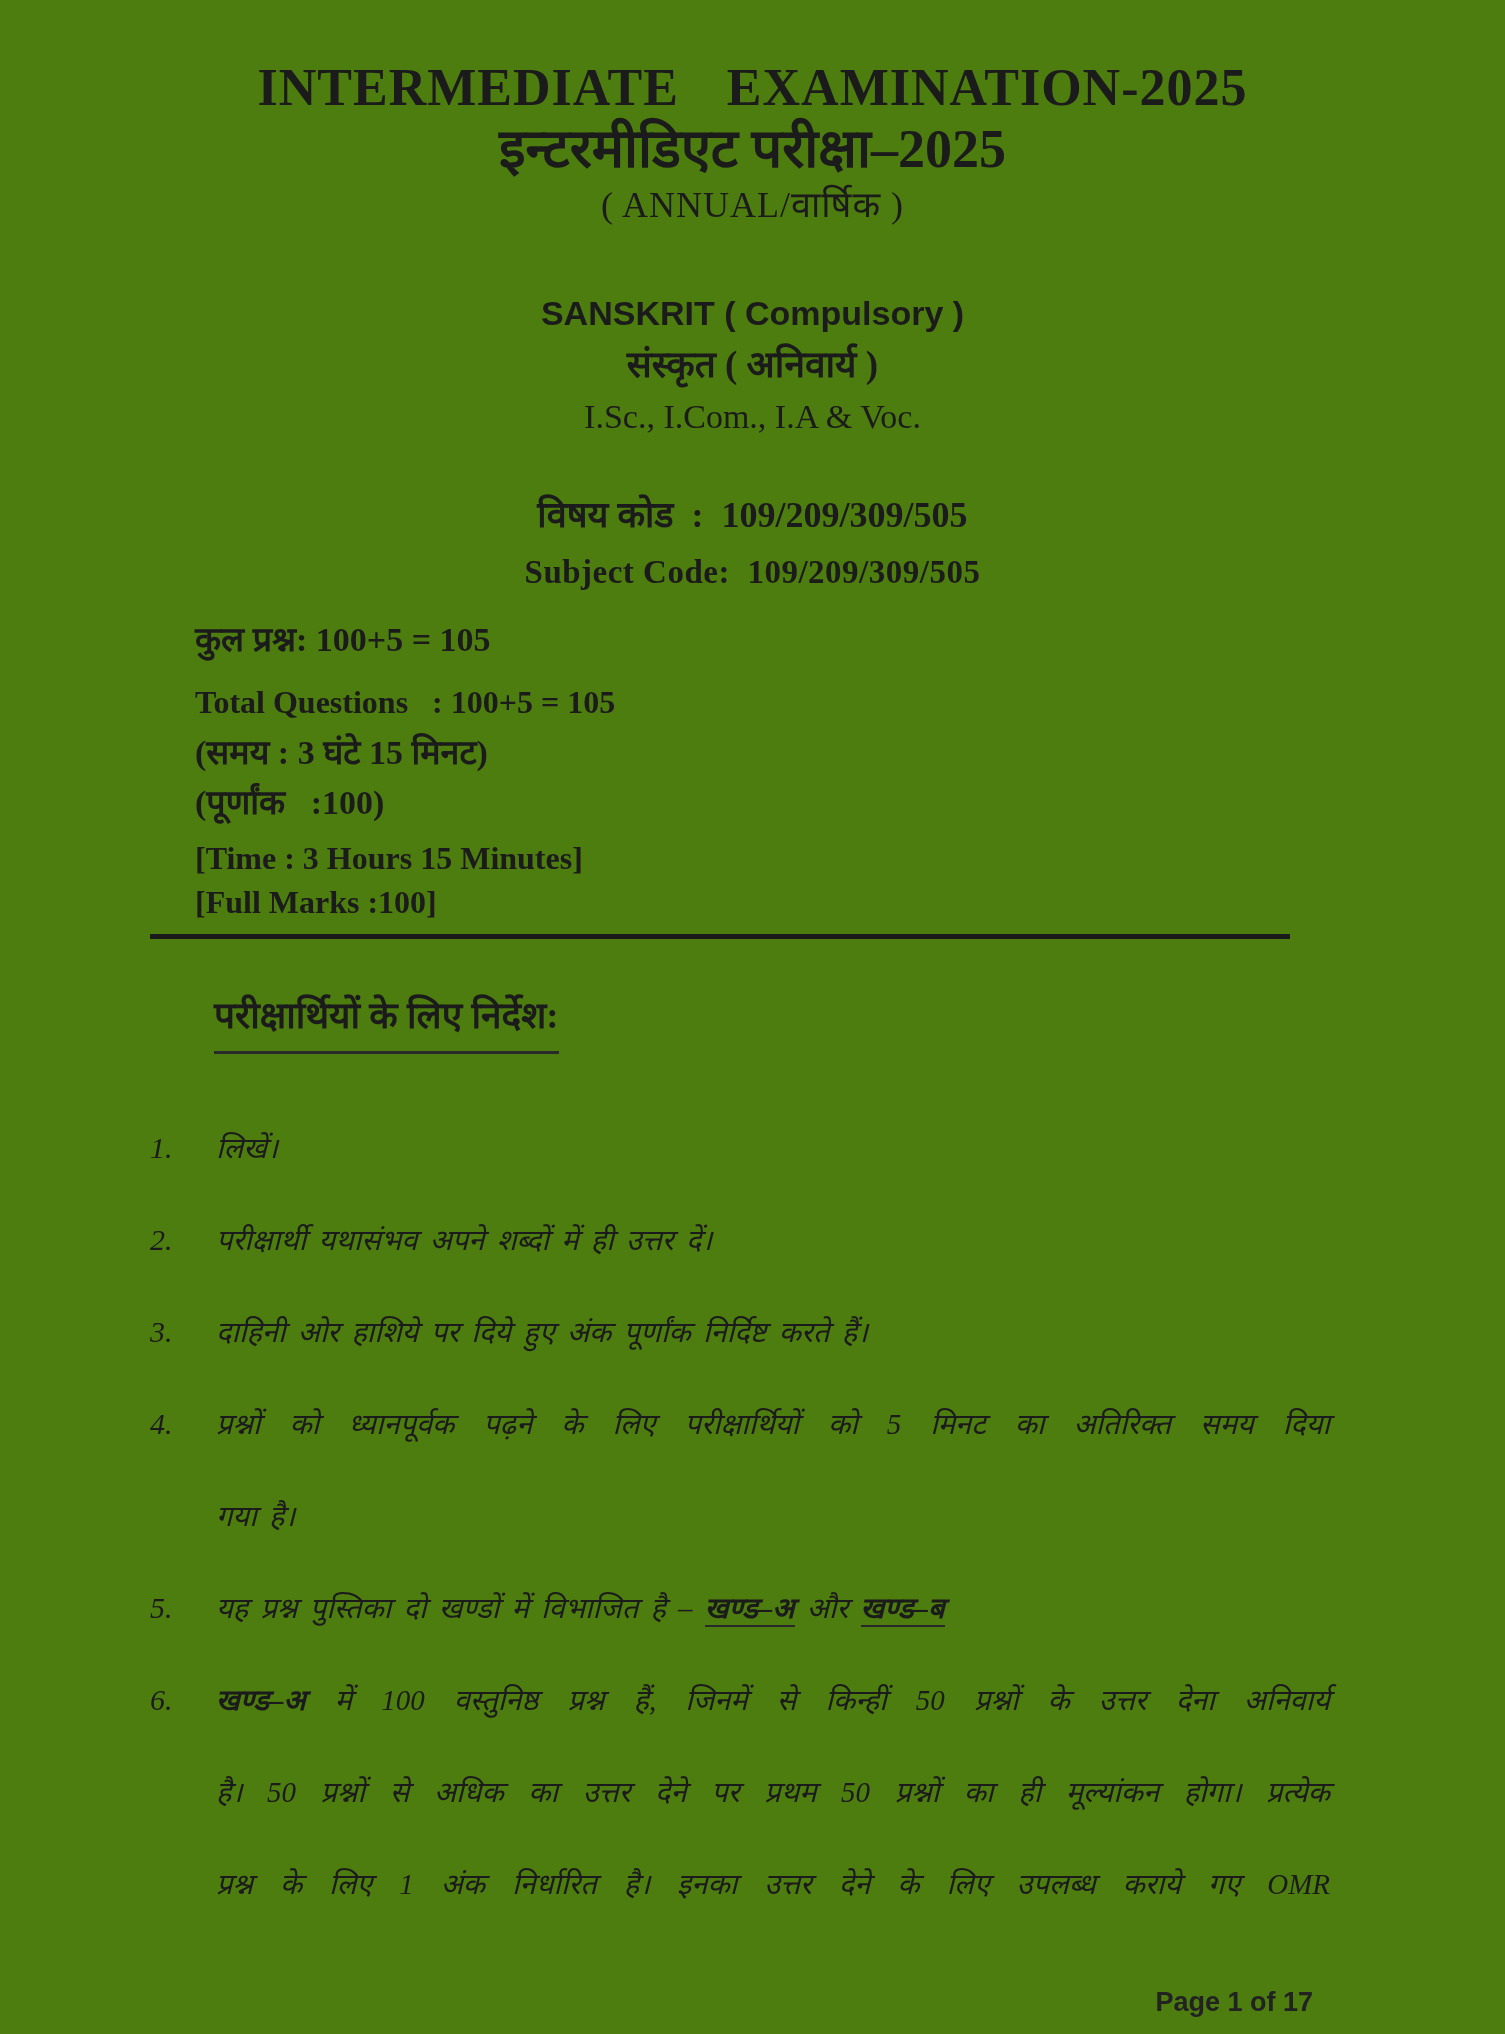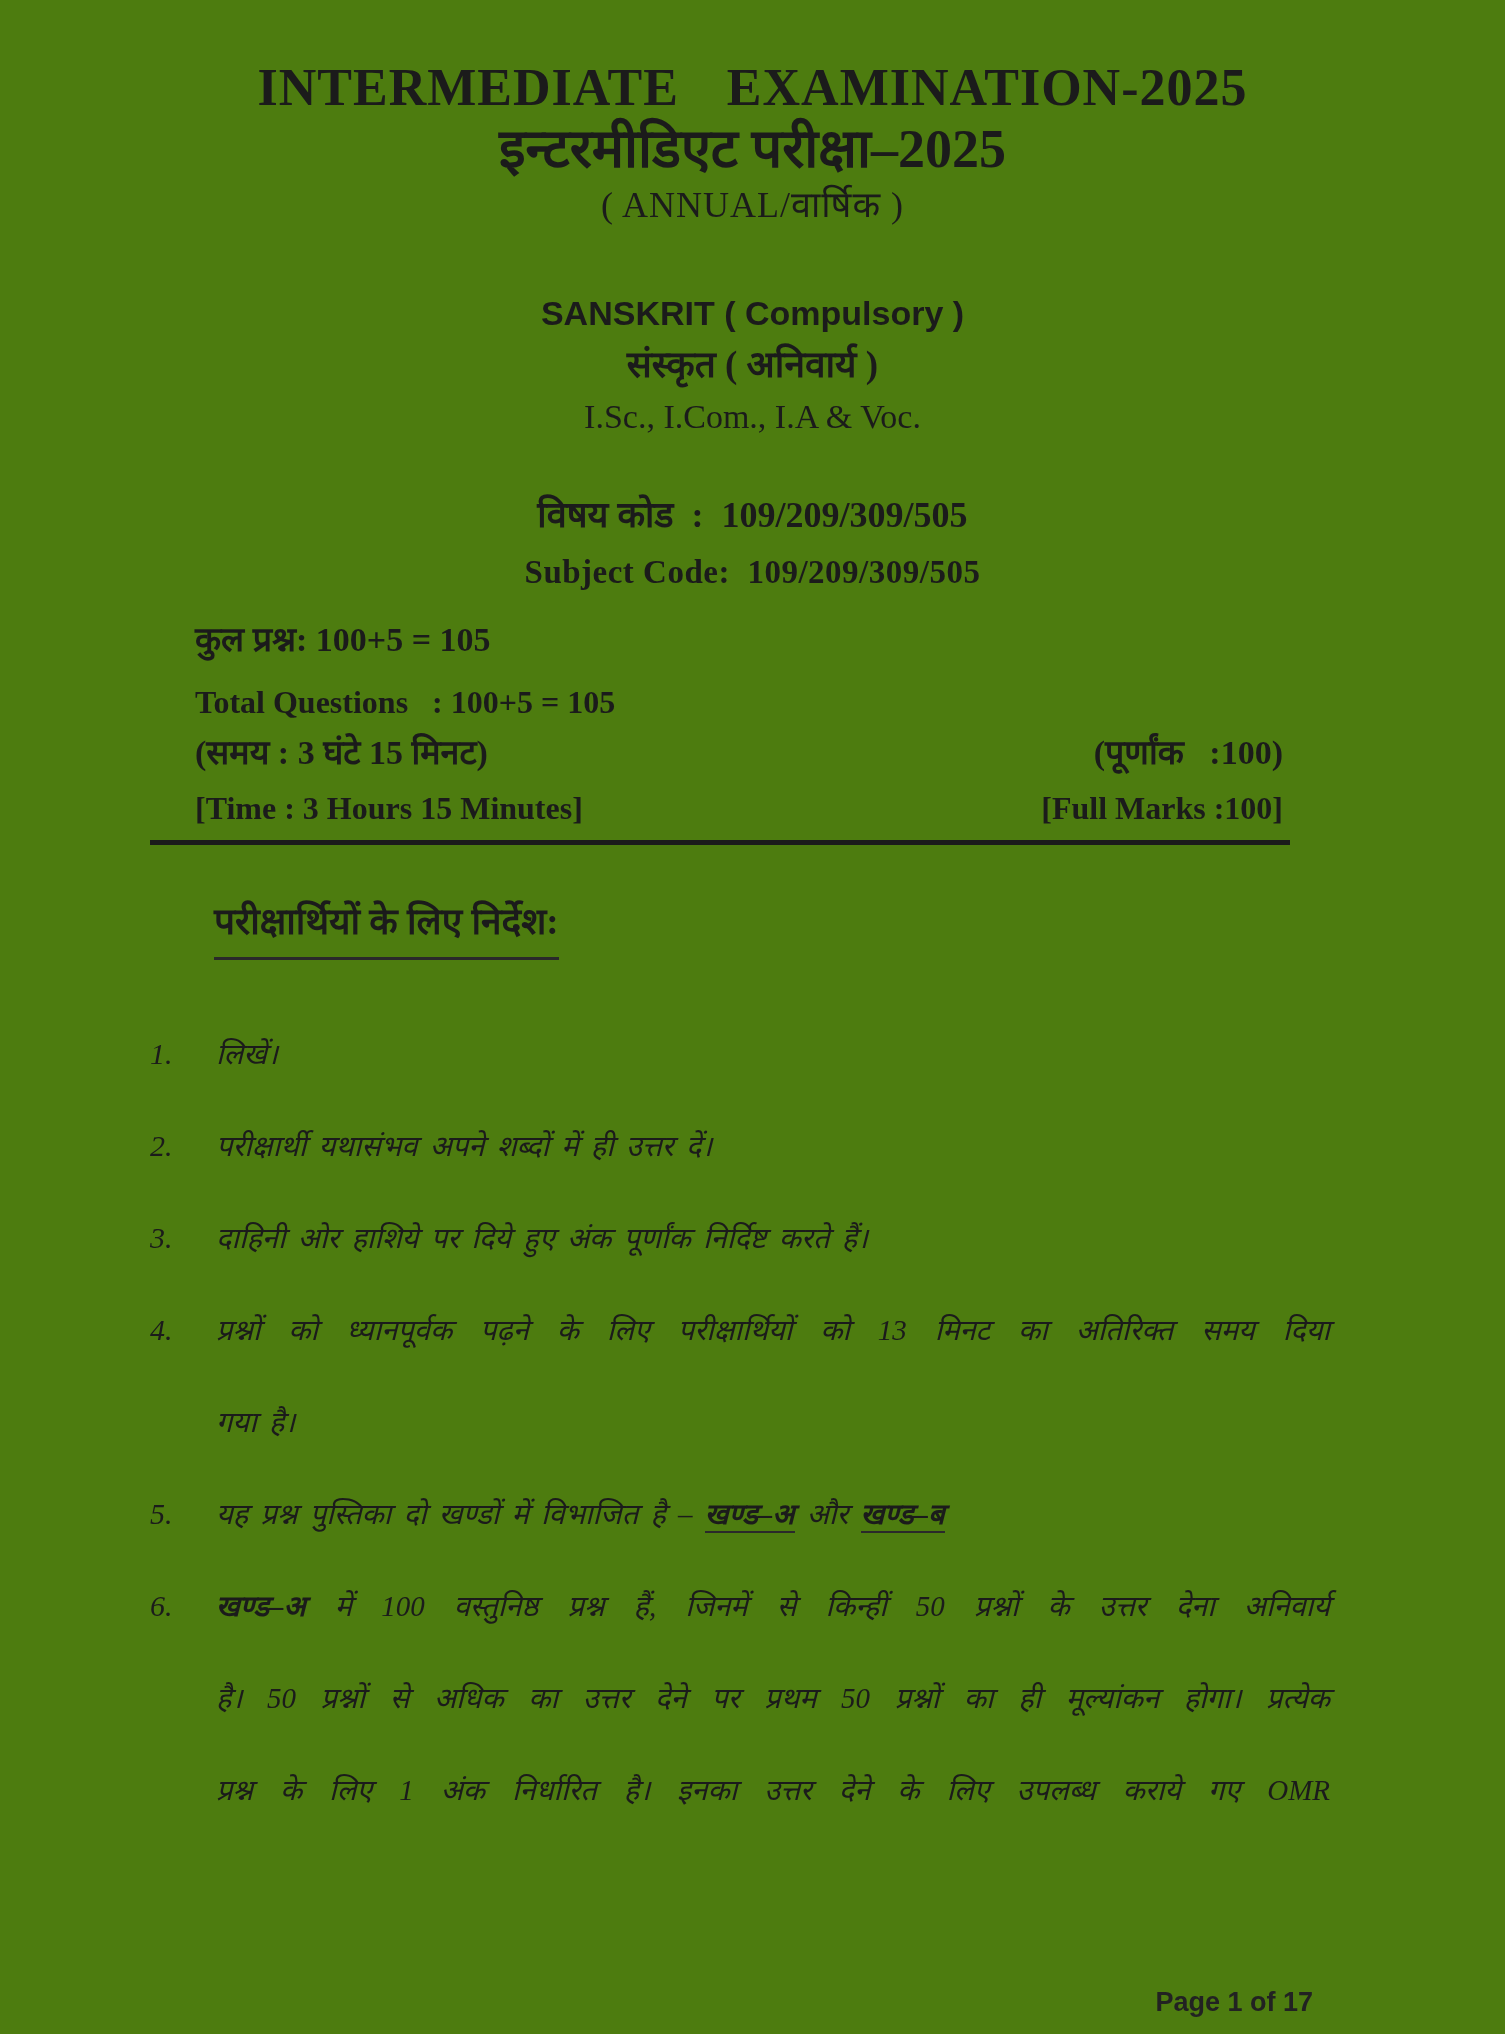--- a/index.html
+++ b/index.html
@@ -28,21 +28,21 @@
     font-weight:bold; font-size:34px; line-height:42px; margin-top:64px;
   }
   .subject-hi{ font-weight:bold; font-size:37px; line-height:50px; margin-top:6px; }
   .streams{ font-size:34px; line-height:42px; margin-top:6px; }
 
   .code-hi{ font-weight:bold; font-size:36px; line-height:50px; margin-top:52px; }
   .code-en{ font-weight:bold; font-size:33px; line-height:44px; margin-top:10px; letter-spacing:0.5px; }
 
   
   .meta{ margin:22px 0 0 195px; width:1088px; }
-  .meta-row{ display:flex; justify-content:space-between; align-items:baseline; }
+  .meta-row{ display:flex; justify-content:flex-start; align-items:baseline;flex-direction:column; }
   .tq-hi{ font-weight:bold; font-size:34px; line-height:48px; }
   .tq-en{ font-weight:bold; font-size:32px; line-height:44px; margin-top:16px; }
   .time-hi,.marks-hi{ font-weight:bold; font-size:34px; line-height:50px; }
   .row-hi{ margin-top:4px; }
   .row-en{ margin-top:8px; }
   .time-en,.marks-en{ font-weight:bold; font-size:32px; line-height:44px; }
 
   .rule{ height:5px; background:#1b1b1b; width:1140px; margin:10px 0 0 150px; }
 
   
@@ -136,21 +136,21 @@
       <div class="ins-item">
         <span class="ins-num">3.</span>
         <div class="ins-body">
           <div class="ins-line">दाहिनी ओर हाशिये पर दिये हुए अंक पूर्णांक निर्दिष्ट करते हैं।</div>
         </div>
       </div>
 
       <div class="ins-item">
         <span class="ins-num">4.</span>
         <div class="ins-body">
-          <div class="ins-line stretch">प्रश्नों को ध्यानपूर्वक पढ़ने के लिए परीक्षार्थियों को 13 मिनट का अतिरिक्त समय दिया</div>
+          <div class="ins-line stretch">प्रश्नों को ध्यानपूर्वक पढ़ने के लिए परीक्षार्थियों को 5 मिनट का अतिरिक्त समय दिया</div>
           <div class="ins-line">गया है।</div>
         </div>
       </div>
 
       <div class="ins-item">
         <span class="ins-num">5.</span>
         <div class="ins-body">
           <div class="ins-line"><span>यह प्रश्न पुस्तिका दो खण्डों में विभाजित है – </span><span class="em-section">खण्ड–अ</span><span> और </span><span class="em-section">खण्ड–ब</span></div>
         </div>
       </div>

